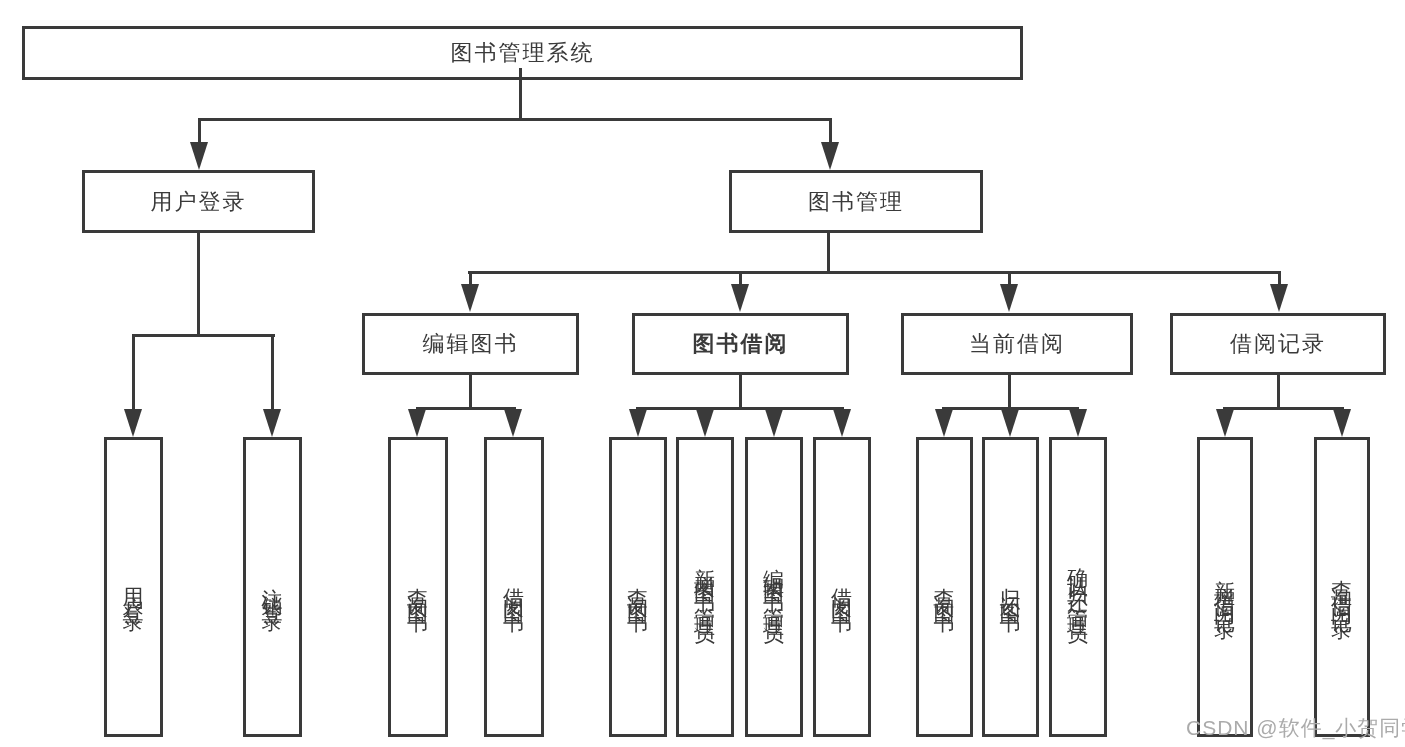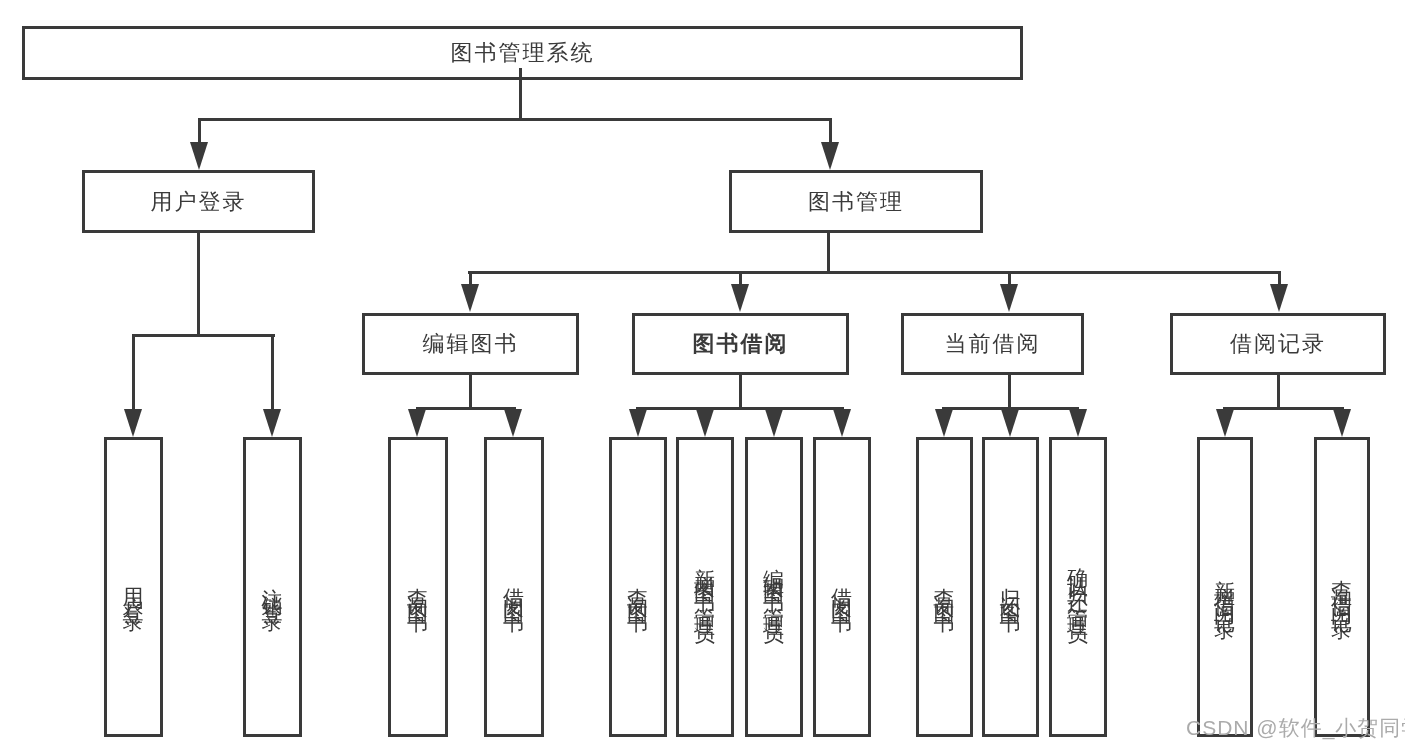--- a/index.html
+++ b/index.html
@@ -99,21 +99,21 @@
   <div class="vline" style="left:739px; top:274px; height:12px;"></div>
   <div class="vline" style="left:1008px; top:274px; height:12px;"></div>
   <div class="vline" style="left:1278px; top:274px; height:12px;"></div>
   <div class="arrow" style="left:461px; top:284px;"></div>
   <div class="arrow" style="left:731px; top:284px;"></div>
   <div class="arrow" style="left:1000px; top:284px;"></div>
   <div class="arrow" style="left:1270px; top:284px;"></div>
 
   <div class="box h-label" style="left:362px; top:313px; width:217px; height:62px;">编辑图书</div>
   <div class="box h-label" style="left:632px; top:313px; width:217px; height:62px;font-weight:bold;">图书借阅</div>
-  <div class="box h-label" style="left:901px; top:313px; width:183px; height:62px;">当前借阅</div>
+  <div class="box h-label" style="left:901px; top:313px; width:232px; height:62px;">当前借阅</div>
   <div class="box h-label" style="left:1170px; top:313px; width:216px; height:62px;">借阅记录</div>
 
   <div class="vline" style="left:469px; top:375px; height:34px;"></div>
   <div class="hline" style="left:416px; top:407px; width:100px;"></div>
   <div class="arrow" style="left:408px; top:409px;"></div>
   <div class="arrow" style="left:504px; top:409px;"></div>
 
   <div class="vline" style="left:739px; top:375px; height:34px;"></div>
   <div class="hline" style="left:636px; top:407px; width:208px;"></div>
   <div class="arrow" style="left:629px; top:409px;"></div>

